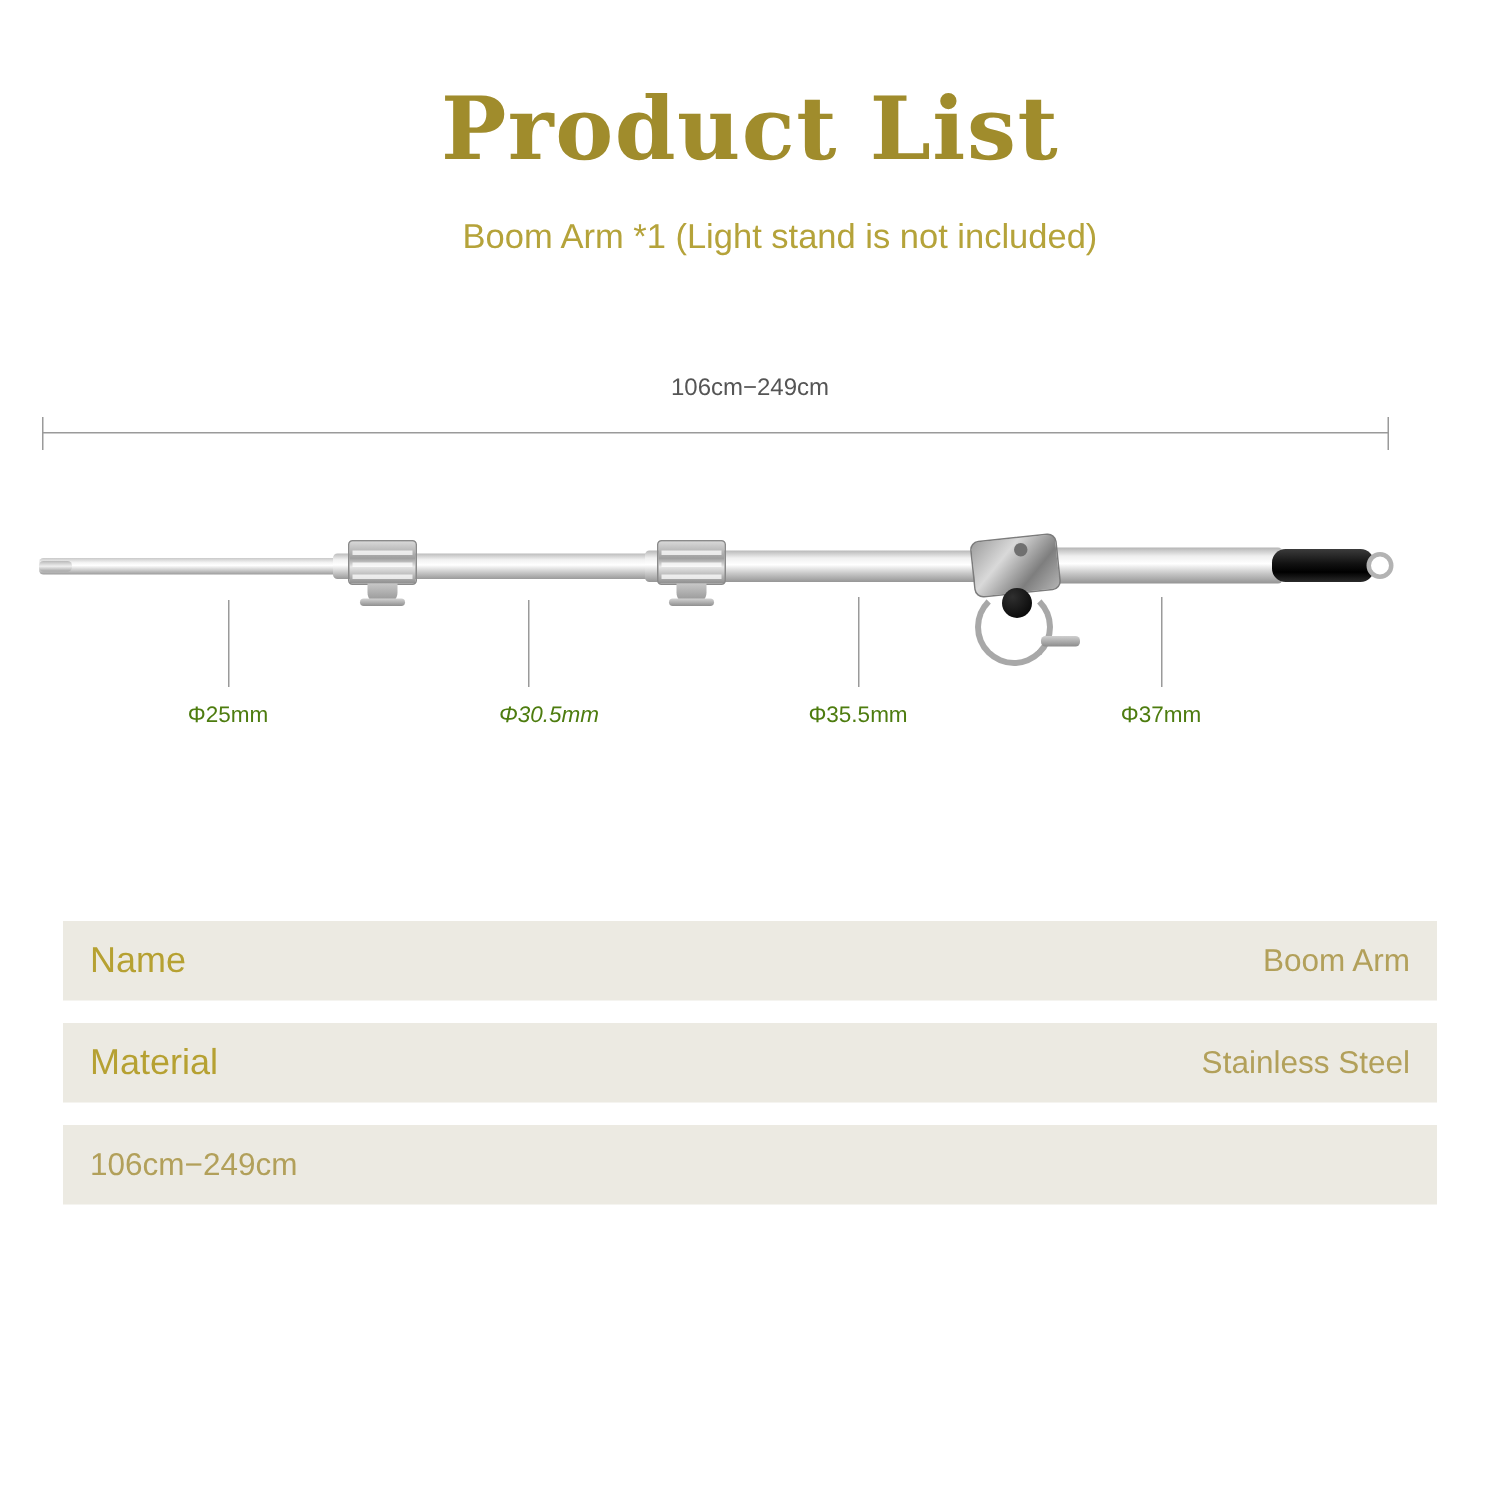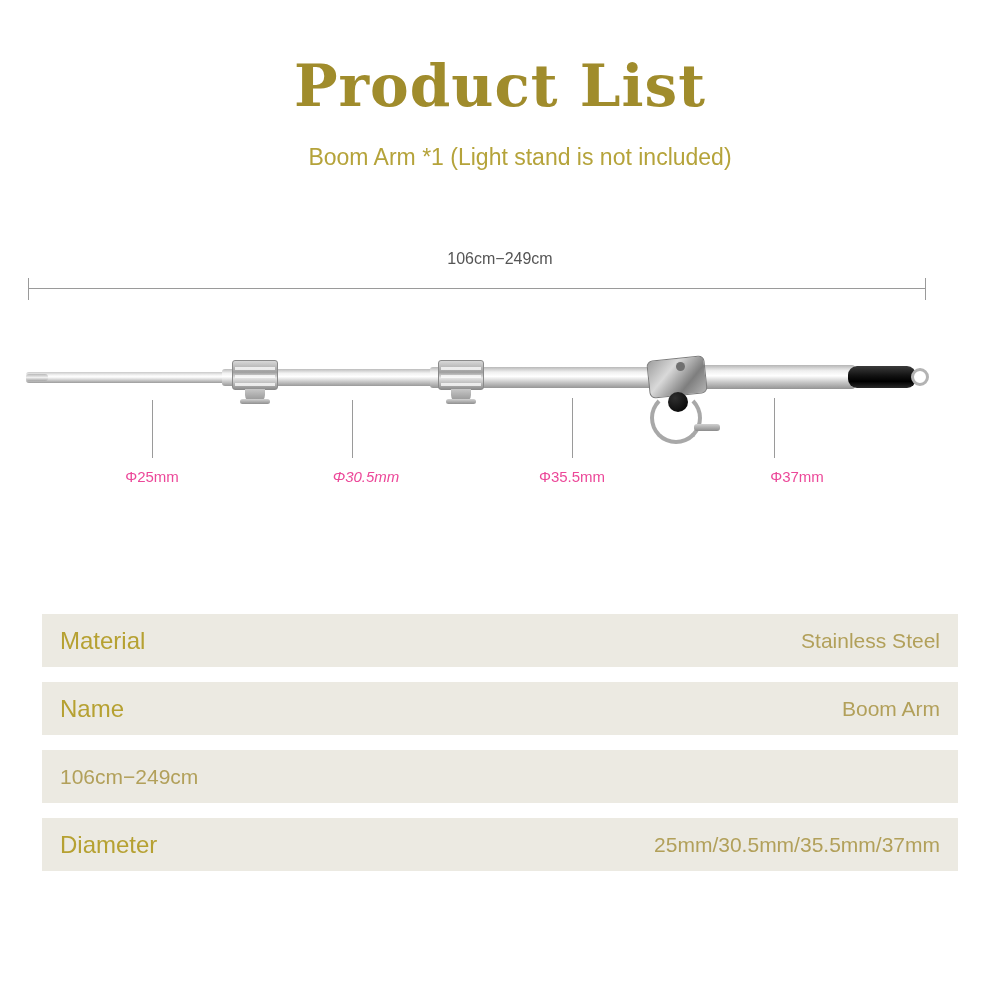--- a/index.html
+++ b/index.html
@@ -185,21 +185,21 @@
   
   .callout-line {
     position: absolute;
     width: 1px;
     background: #9a9a9a;
   }
   .callout-text {
     position: absolute;
     top: 468px;
     font-size: 15px;
-    color: #ec4899;
+    color: #4d7c0f;
     white-space: nowrap;
     transform: translateX(-50%);
   }
 
   
   .spec-table {
     position: absolute;
     left: 42px;
     top: 614px;
     width: 916px;
@@ -268,33 +268,29 @@
   </div>
 
   <div class="callout-line" style="left:152px; top:400px; height:58px;"></div>
   <div class="callout-line" style="left:352px; top:400px; height:58px;"></div>
   <div class="callout-line" style="left:572px; top:398px; height:60px;"></div>
   <div class="callout-line" style="left:774px; top:398px; height:60px;"></div>
 
   <div class="callout-text" style="left:152px;">Φ25mm</div>
   <div class="callout-text" style="left:366px;font-style:italic;">Φ30.5mm</div>
   <div class="callout-text" style="left:572px;text-align:center;">Φ35.5mm</div>
-  <div class="callout-text" style="left:774px;margin-left:23px;">Φ37mm</div>
+  <div class="callout-text" style="left:774px;">Φ37mm</div>
 
   <div class="spec-table">
+    <div class="spec-row">
+      <span class="spec-key">Name</span>
+      <span class="spec-val">Boom Arm</span>
+    </div>
     <div class="spec-row">
       <span class="spec-key">Material</span>
       <span class="spec-val">Stainless Steel</span>
     </div>
     <div class="spec-row">
-      <span class="spec-key">Name</span>
-      <span class="spec-val">Boom Arm</span>
-    </div>
-    <div class="spec-row">
       <span class="spec-val">106cm−249cm</span>
     </div>
-    <div class="spec-row">
-      <span class="spec-key">Diameter</span>
-      <span class="spec-val">25mm/30.5mm/35.5mm/37mm</span>
-    </div>
   </div>
 
 </div>
 
 </body></html>

